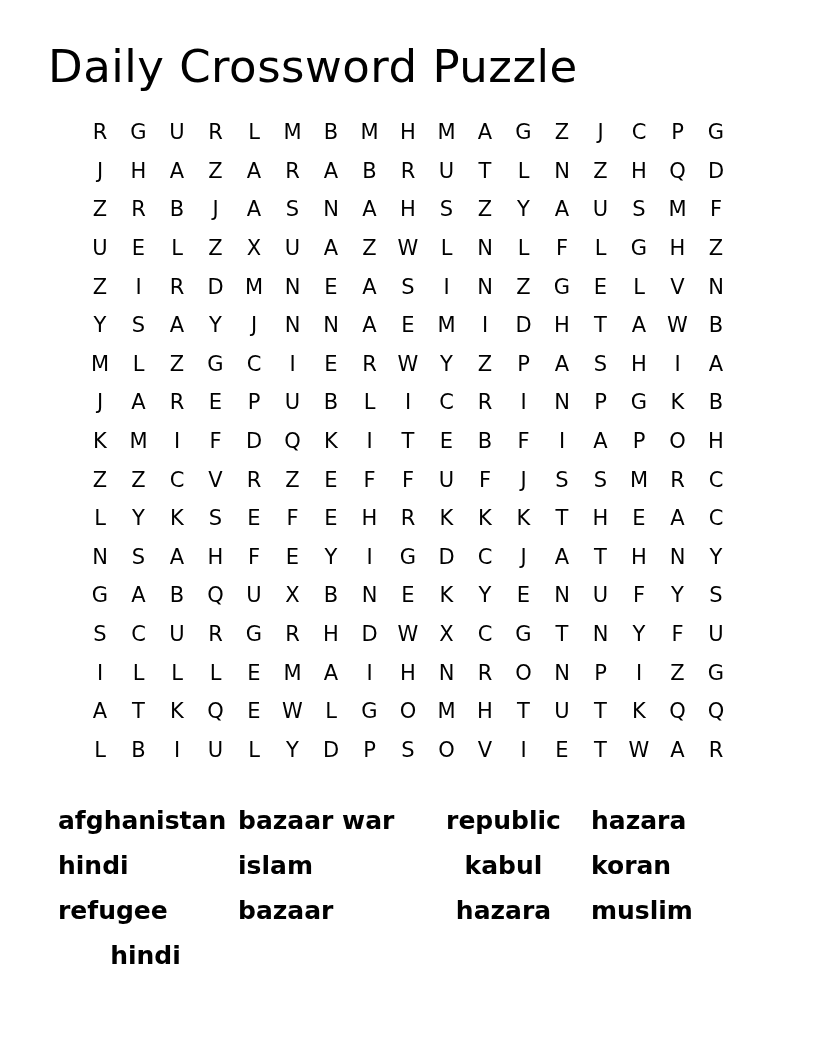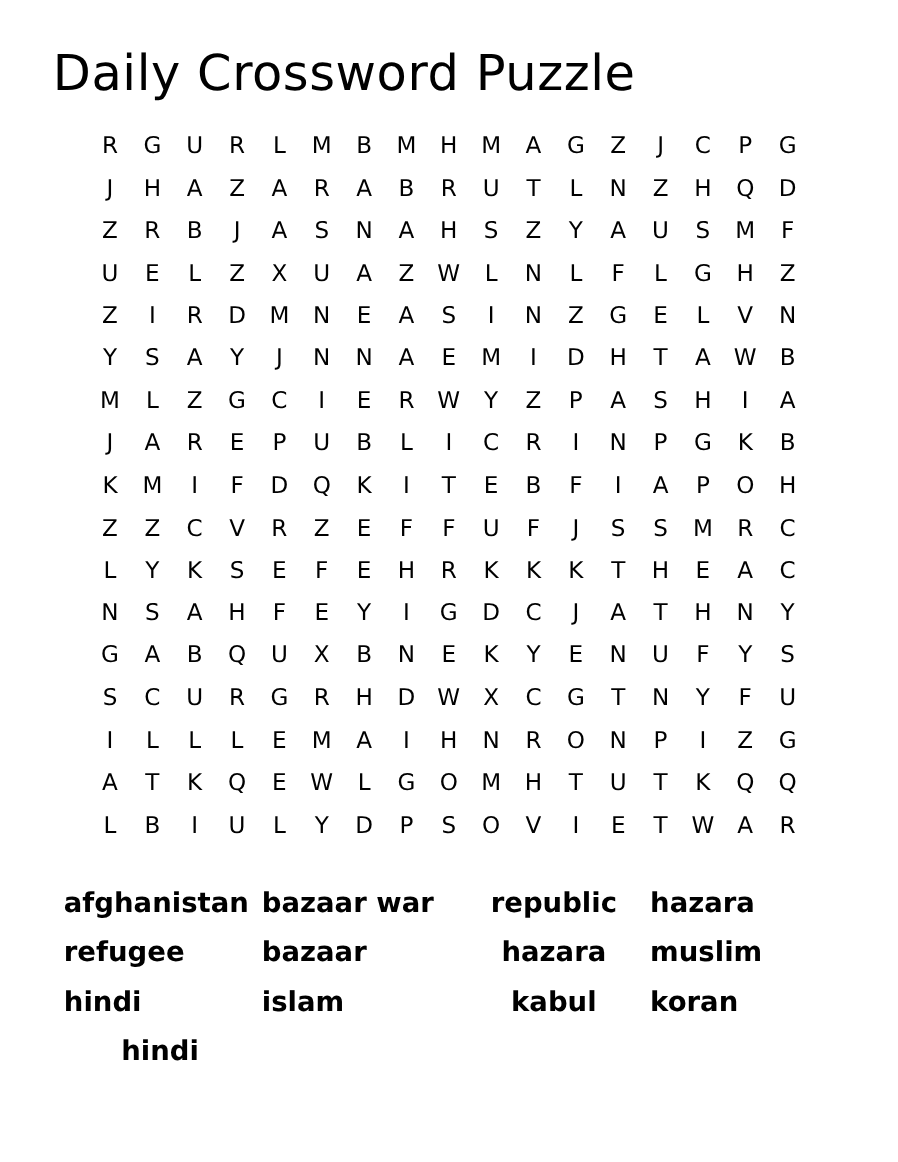--- a/index.html
+++ b/index.html
@@ -408,29 +408,29 @@
   </div>
 
   <div class="words">
     <div class="word-row">
       <span class="word col0">afghanistan</span>
       <span class="word col1">bazaar war</span>
       <span class="word col2">republic</span>
       <span class="word col3">hazara</span>
     </div>
     <div class="word-row">
+      <span class="word col0">hindi</span>
+      <span class="word col1">islam</span>
+      <span class="word col2">kabul</span>
+      <span class="word col3">koran</span>
+    </div>
+    <div class="word-row">
       <span class="word col0">refugee</span>
       <span class="word col1">bazaar</span>
       <span class="word col2">hazara</span>
       <span class="word col3">muslim</span>
     </div>
     <div class="word-row">
-      <span class="word col0">hindi</span>
-      <span class="word col1">islam</span>
-      <span class="word col2">kabul</span>
-      <span class="word col3">koran</span>
-    </div>
-    <div class="word-row">
       <span class="word col2">hindi</span>
       <span class="word col3"></span>
     </div>
   </div>
 </div>
 
 </body></html>

